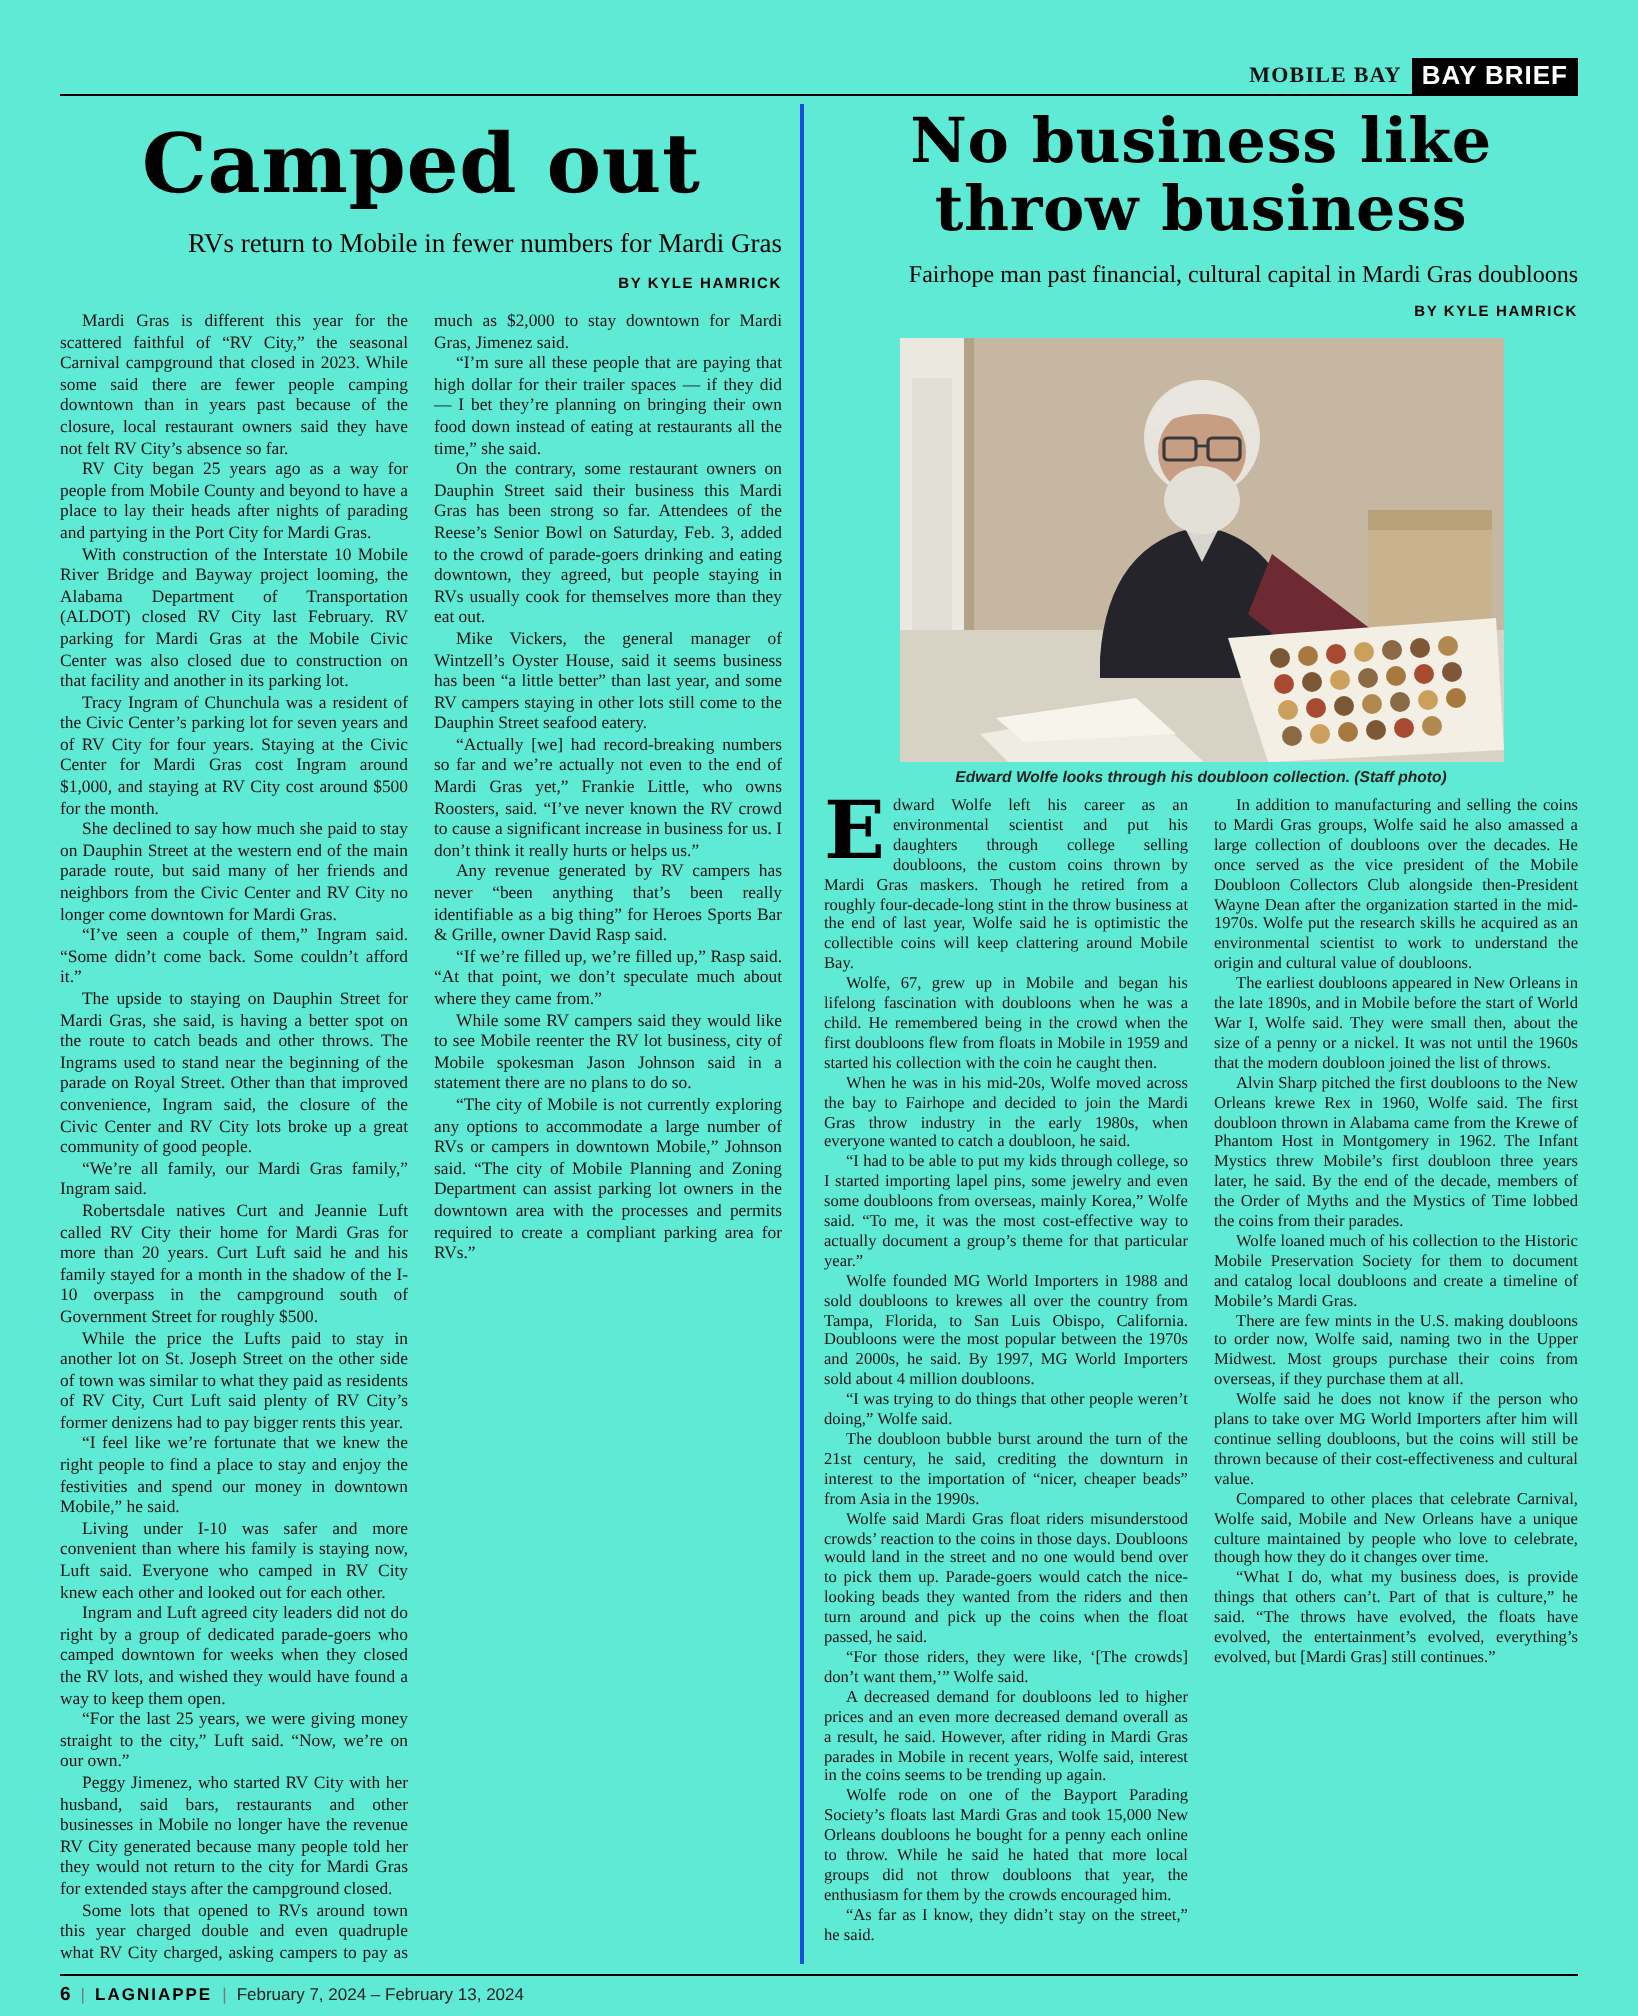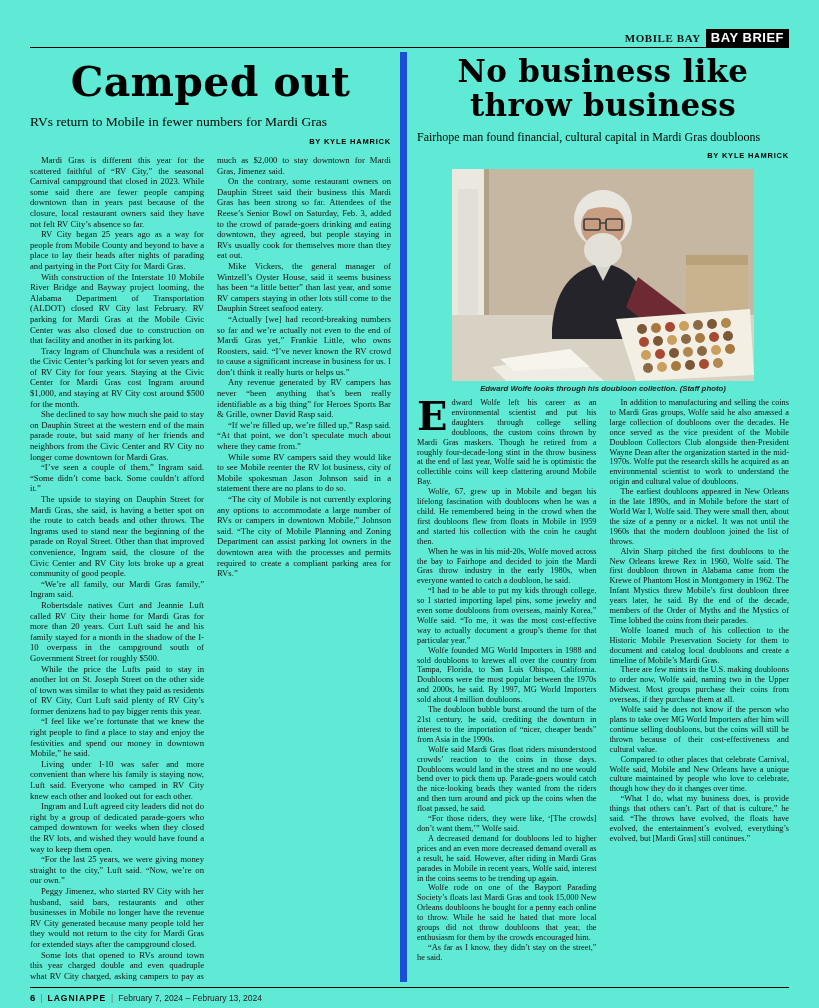--- a/index.html
+++ b/index.html
@@ -28,32 +28,32 @@
     font-family:"Liberation Sans", sans-serif;
     font-weight:bold; font-size:13px; letter-spacing:0.5px;
     padding:1px 5px 2px 5px;
   }
   .top-rule { border-top:1.5px solid #000; margin-top:2px; }
 
   
   .main { display:flex; margin-top:4px; height:930px; overflow:hidden; }
   .article { height:100%; }
   .left-article { flex:0 0 370px; padding-right:9px; }
-  .right-article { flex:1 1 auto; border-left:7px solid #1d4ed8; padding-left:10px; }
+  .right-article { flex:1 1 auto; border-left:2px solid #1d4ed8; padding-left:10px; }
 
   .headline {
     font-family:"DejaVu Serif", serif;
     font-weight:bold; text-align:center; color:#000;
     letter-spacing:0.3px;
   }
   .headline-left { font-size:41px; line-height:44px; margin:8px 0 10px 0; }
   .headline-right { font-size:31px; line-height:34px; margin:2px auto 8px auto; max-width:300px; }
   .subhead {
     font-family:"Liberation Serif", serif;
-    font-size:13.5px; text-align:left; margin:0 0 7px 0; color:#000;
+    font-size:13.5px; text-align:right; margin:0 0 7px 0; color:#000;
   }
   .subhead-right { font-size:12px; margin-bottom:6px; }
   .byline {
     font-family:"Liberation Sans", sans-serif;
     font-weight:bold; font-size:7.5px; letter-spacing:0.8px;
     text-align:right; margin-bottom:9px; color:#000;
   }
 
   
   .body-text {
@@ -118,33 +118,34 @@
           <p>The upside to staying on Dauphin Street for Mardi Gras, she said, is having a better spot on the route to catch beads and other throws. The Ingrams used to stand near the beginning of the parade on Royal Street. Other than that improved convenience, Ingram said, the closure of the Civic Center and RV City lots broke up a great community of good people.</p>
           <p>“We’re all family, our Mardi Gras family,” Ingram said.</p>
           <p>Robertsdale natives Curt and Jeannie Luft called RV City their home for Mardi Gras for more than 20 years. Curt Luft said he and his family stayed for a month in the shadow of the I-10 overpass in the campground south of Government Street for roughly $500.</p>
           <p>While the price the Lufts paid to stay in another lot on St. Joseph Street on the other side of town was similar to what they paid as residents of RV City, Curt Luft said plenty of RV City’s former denizens had to pay bigger rents this year.</p>
           <p>“I feel like we’re fortunate that we knew the right people to find a place to stay and enjoy the festivities and spend our money in downtown Mobile,” he said.</p>
           <p>Living under I-10 was safer and more convenient than where his family is staying now, Luft said. Everyone who camped in RV City knew each other and looked out for each other.</p>
           <p>Ingram and Luft agreed city leaders did not do right by a group of dedicated parade-goers who camped downtown for weeks when they closed the RV lots, and wished they would have found a way to keep them open.</p>
           <p>“For the last 25 years, we were giving money straight to the city,” Luft said. “Now, we’re on our own.”</p>
           <p>Peggy Jimenez, who started RV City with her husband, said bars, restaurants and other businesses in Mobile no longer have the revenue RV City generated because many people told her they would not return to the city for Mardi Gras for extended stays after the campground closed.</p>
           <p>Some lots that opened to RVs around town this year charged double and even quadruple what RV City charged, asking campers to pay as much as $2,000 to stay downtown for Mardi Gras, Jimenez said.</p>
+          <p>“I’m sure all these people that are paying that high dollar for their trailer spaces — if they did — I bet they’re planning on bringing their own food down instead of eating at restaurants all the time,” she said.</p>
           <p>On the contrary, some restaurant owners on Dauphin Street said their business this Mardi Gras has been strong so far. Attendees of the Reese’s Senior Bowl on Saturday, Feb. 3, added to the crowd of parade-goers drinking and eating downtown, they agreed, but people staying in RVs usually cook for themselves more than they eat out.</p>
           <p>Mike Vickers, the general manager of Wintzell’s Oyster House, said it seems business has been “a little better” than last year, and some RV campers staying in other lots still come to the Dauphin Street seafood eatery.</p>
           <p>“Actually [we] had record-breaking numbers so far and we’re actually not even to the end of Mardi Gras yet,” Frankie Little, who owns Roosters, said. “I’ve never known the RV crowd to cause a significant increase in business for us. I don’t think it really hurts or helps us.”</p>
           <p>Any revenue generated by RV campers has never “been anything that’s been really identifiable as a big thing” for Heroes Sports Bar &amp; Grille, owner David Rasp said.</p>
           <p>“If we’re filled up, we’re filled up,” Rasp said. “At that point, we don’t speculate much about where they came from.”</p>
           <p>While some RV campers said they would like to see Mobile reenter the RV lot business, city of Mobile spokesman Jason Johnson said in a statement there are no plans to do so.</p>
           <p>“The city of Mobile is not currently exploring any options to accommodate a large number of RVs or campers in downtown Mobile,” Johnson said. “The city of Mobile Planning and Zoning Department can assist parking lot owners in the downtown area with the processes and permits required to create a compliant parking area for RVs.”</p>
         </div>
     </section>
 
     <section class="article right-article">
       <h1 class="headline headline-right">No business like throw business</h1>
-      <p class="subhead subhead-right">Fairhope man found financial, cultural capital in Mardi Gras doubloons</p>
+      <p class="subhead subhead-right">Fairhope man past financial, cultural capital in Mardi Gras doubloons</p>
       <p class="byline">BY KYLE HAMRICK</p>
 
       <figure class="photo-figure">
         <svg class="photo" viewBox="0 0 302 212" preserveAspectRatio="none" role="img">
 
           <rect x="0" y="0" width="302" height="212" fill="#c6b7a2"></rect>
 
           <rect x="0" y="0" width="32" height="212" fill="#ebe8e0"></rect>
           <rect x="32" y="0" width="5" height="212" fill="#b2a288"></rect>
           <rect x="6" y="20" width="20" height="170" fill="#e2dfd6"></rect>
@@ -203,20 +204,21 @@
         </svg>
         <figcaption class="caption">Edward Wolfe looks through his doubloon collection. (Staff photo)</figcaption>
       </figure>
 
       <div class="body-text body-right">
         <p class="lead"><span class="dropcap">E</span><span>dward Wolfe left his career as an environmental scientist and put his daughters through college selling doubloons, the custom coins thrown by Mardi Gras maskers. Though he retired from a roughly four-decade-long stint in the throw business at the end of last year, Wolfe said he is optimistic the collectible coins will keep clattering around Mobile Bay.</span></p>
       <p>Wolfe, 67, grew up in Mobile and began his lifelong fascination with doubloons when he was a child. He remembered being in the crowd when the first doubloons flew from floats in Mobile in 1959 and started his collection with the coin he caught then.</p>
           <p>When he was in his mid-20s, Wolfe moved across the bay to Fairhope and decided to join the Mardi Gras throw industry in the early 1980s, when everyone wanted to catch a doubloon, he said.</p>
           <p>“I had to be able to put my kids through college, so I started importing lapel pins, some jewelry and even some doubloons from overseas, mainly Korea,” Wolfe said. “To me, it was the most cost-effective way to actually document a group’s theme for that particular year.”</p>
           <p>Wolfe founded MG World Importers in 1988 and sold doubloons to krewes all over the country from Tampa, Florida, to San Luis Obispo, California. Doubloons were the most popular between the 1970s and 2000s, he said. By 1997, MG World Importers sold about 4 million doubloons.</p>
+          <p>“I was trying to do things that other people weren’t doing,” Wolfe said.</p>
           <p>The doubloon bubble burst around the turn of the 21st century, he said, crediting the downturn in interest to the importation of “nicer, cheaper beads” from Asia in the 1990s.</p>
           <p>Wolfe said Mardi Gras float riders misunderstood crowds’ reaction to the coins in those days. Doubloons would land in the street and no one would bend over to pick them up. Parade-goers would catch the nice-looking beads they wanted from the riders and then turn around and pick up the coins when the float passed, he said.</p>
           <p>“For those riders, they were like, ‘[The crowds] don’t want them,’” Wolfe said.</p>
           <p>A decreased demand for doubloons led to higher prices and an even more decreased demand overall as a result, he said. However, after riding in Mardi Gras parades in Mobile in recent years, Wolfe said, interest in the coins seems to be trending up again.</p>
           <p>Wolfe rode on one of the Bayport Parading Society’s floats last Mardi Gras and took 15,000 New Orleans doubloons he bought for a penny each online to throw. While he said he hated that more local groups did not throw doubloons that year, the enthusiasm for them by the crowds encouraged him.</p>
           <p>“As far as I know, they didn’t stay on the street,” he said.</p>
           <p>In addition to manufacturing and selling the coins to Mardi Gras groups, Wolfe said he also amassed a large collection of doubloons over the decades. He once served as the vice president of the Mobile Doubloon Collectors Club alongside then-President Wayne Dean after the organization started in the mid-1970s. Wolfe put the research skills he acquired as an environmental scientist to work to understand the origin and cultural value of doubloons.</p>
           <p>The earliest doubloons appeared in New Orleans in the late 1890s, and in Mobile before the start of World War I, Wolfe said. They were small then, about the size of a penny or a nickel. It was not until the 1960s that the modern doubloon joined the list of throws.</p>
           <p>Alvin Sharp pitched the first doubloons to the New Orleans krewe Rex in 1960, Wolfe said. The first doubloon thrown in Alabama came from the Krewe of Phantom Host in Montgomery in 1962. The Infant Mystics threw Mobile’s first doubloon three years later, he said. By the end of the decade, members of the Order of Myths and the Mystics of Time lobbed the coins from their parades.</p>
           <p>Wolfe loaned much of his collection to the Historic Mobile Preservation Society for them to document and catalog local doubloons and create a timeline of Mobile’s Mardi Gras.</p>

